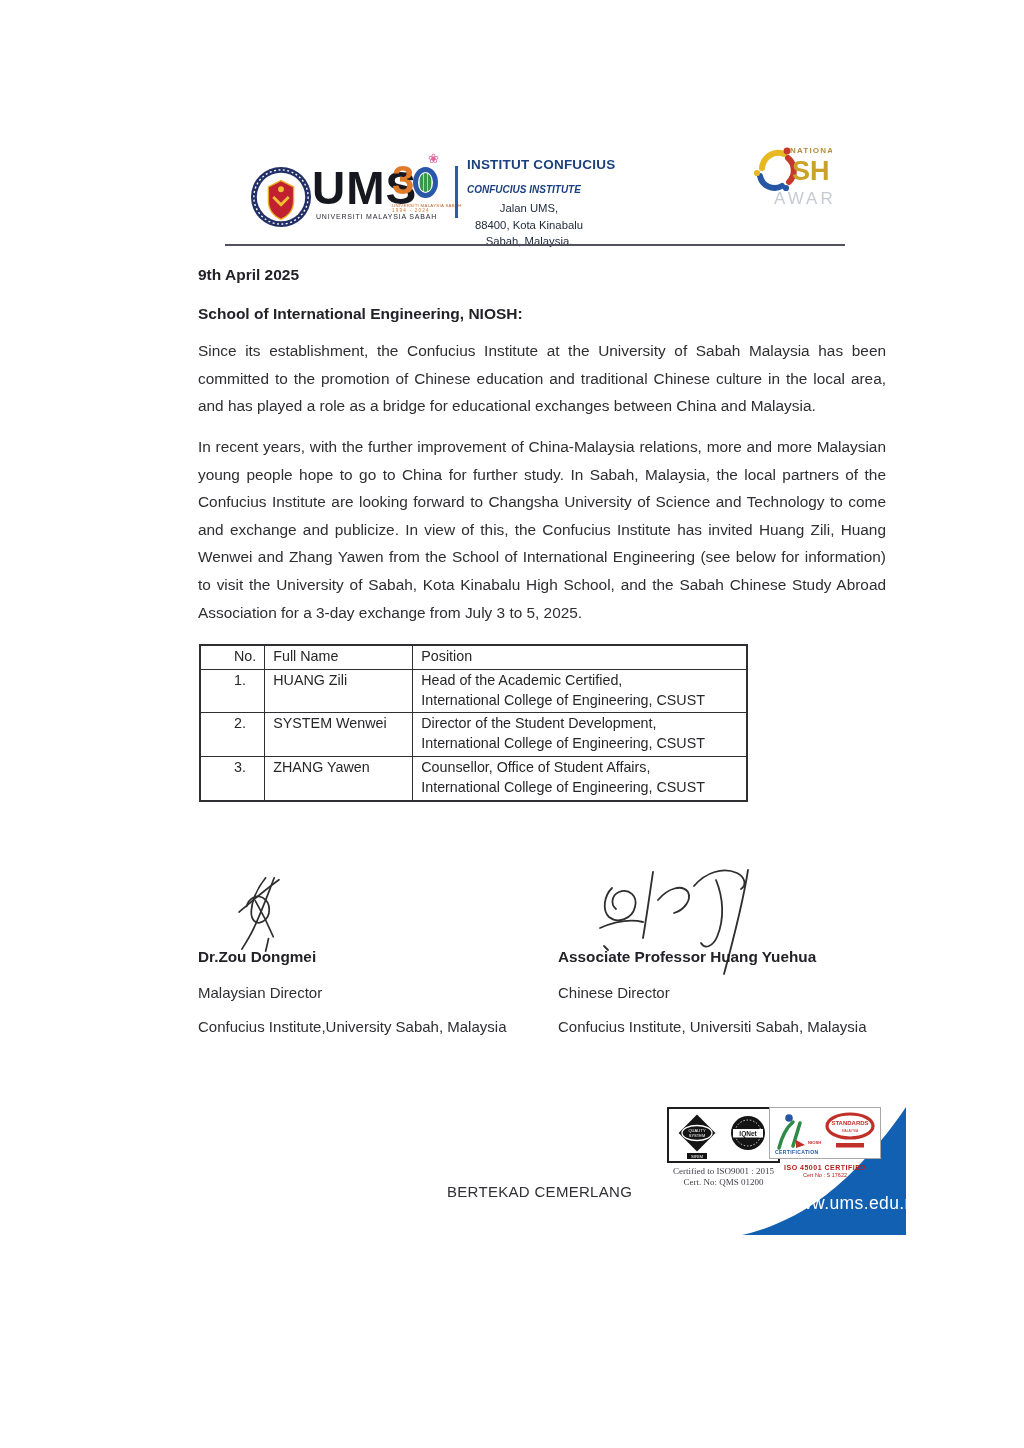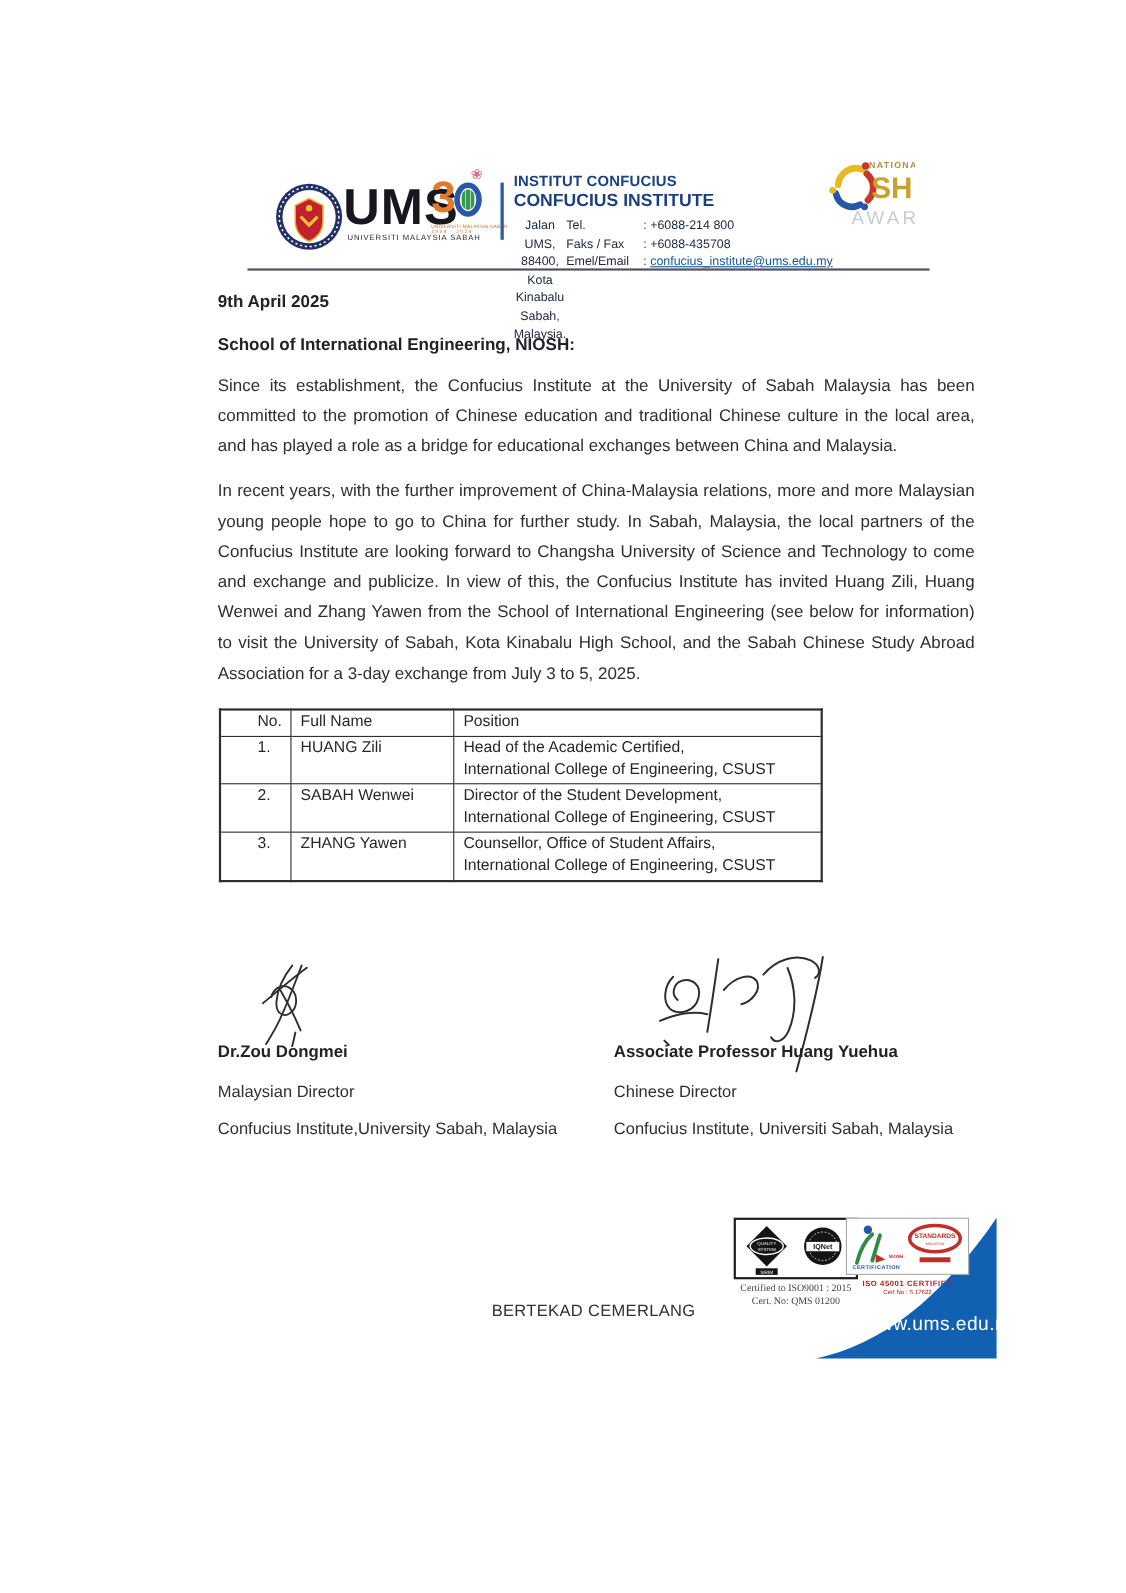--- a/index.html
+++ b/index.html
@@ -18,21 +18,21 @@
   .zero { display:inline-block; width:25px; height:31px; border:5px solid #2a58a8; border-radius:50%;
           position:relative; top:4px; margin-left:-1px; background:#fff; }
   .globe { position:absolute; inset:1px; border-radius:50%; background:#37984c;
            background-image:repeating-linear-gradient(90deg, rgba(255,255,255,.6) 0 1px, transparent 1px 4px); }
   .flower { position:absolute; top:-8px; left:36px; color:#e0679a; font-size:13px; }
   .anniv-sub1 { font-size:4.3px; color:#c2641f; letter-spacing:.3px; white-space:nowrap; margin-top:2px; }
   .anniv-sub2 { font-size:4.6px; color:#d8722a; letter-spacing:1.2px; }
   .vline { left:455px; top:166px; width:3px; height:52px; background:#2b5ca8; }
   .inst { left:467px; top:157px; width:290px; }
   .inst-my { font-size:13.5px; font-weight:700; color:#1b4080; letter-spacing:.2px; }
-  .inst-en { font-size:16px; font-weight:700; color:#1b4080; margin-top:2px; }
+  .inst-en { font-size:10px; font-weight:700; font-style:italic; color:#1b4080; margin-top:12px; }
   .contact { margin-top:5px; display:flex; font-size:11.3px; color:#1c2738; line-height:16.5px; }
   .addr { width:124px;text-align:center; }
   .crow { display:flex; }
   .clabel { width:70px; }
   .email-link { color:#1a56a0; text-decoration:underline; }
   .osh { left:748px; top:140px; }
   .rule { left:225px; top:244px; width:620px; height:2px; background:#51515d; }
 
   
   .date { left:198px; top:266px; font-weight:700; font-size:15.5px; color:#222228; }
@@ -103,31 +103,20 @@
 
   <div class="abs inst">
     <div class="inst-my">INSTITUT CONFUCIUS</div>
     <div class="inst-en">CONFUCIUS INSTITUTE</div>
     <div class="contact">
       <div class="addr">
         <div>Jalan UMS,</div>
         <div>88400, Kota Kinabalu</div>
         <div>Sabah, Malaysia.</div>
       </div>
-      <div>
-        <div class="crow">
-            <span class="clabel">Tel.</span>
-            <span>: +6088-214 800</span>
-          </div>
-        <div class="crow">
-            <span class="clabel">Faks / Fax</span>
-            <span>: +6088-435708</span>
-          </div>
-        <div class="crow"><span class="clabel">Emel/Email</span><span>:</span>&nbsp;<a href="#" class="email-link">confucius_institute@ums.edu.my</a></div>
-      </div>
     </div>
   </div>
 
   <svg class="abs osh" width="84" height="74" viewBox="0 0 84 74">
     <g stroke-linecap="round" fill="none">
       <path d="M14,28 C15,17 26,10 36,14" stroke="#e8b822" stroke-width="6"></path>
       <path d="M40,18 C47,24 48,35 41,42" stroke="#c4392a" stroke-width="6"></path>
       <path d="M34,46 C25,51 14,46 12,36" stroke="#2456a4" stroke-width="6"></path>
     </g>
     <circle cx="39" cy="11" r="3.4" fill="#c4392a"></circle>
@@ -157,21 +146,21 @@
       <tr>
         <td class="c-no">1.</td>
         <td class="c-name">HUANG Zili</td>
         <td class="c-pos">
           <span class="pos-line">Head of the Academic Certified,</span>
           <span class="pos-line">International College of Engineering, CSUST</span>
         </td>
       </tr>
       <tr>
         <td class="c-no">2.</td>
-        <td class="c-name">SABAH Wenwei</td>
+        <td class="c-name">SYSTEM Wenwei</td>
         <td class="c-pos">
           <span class="pos-line">Director of the Student Development,</span>
           <span class="pos-line">International College of Engineering, CSUST</span>
         </td>
       </tr>
       <tr>
         <td class="c-no">3.</td>
         <td class="c-name">ZHANG Yawen</td>
         <td class="c-pos">
           <span class="pos-line">Counsellor, Office of Student Affairs,</span>

